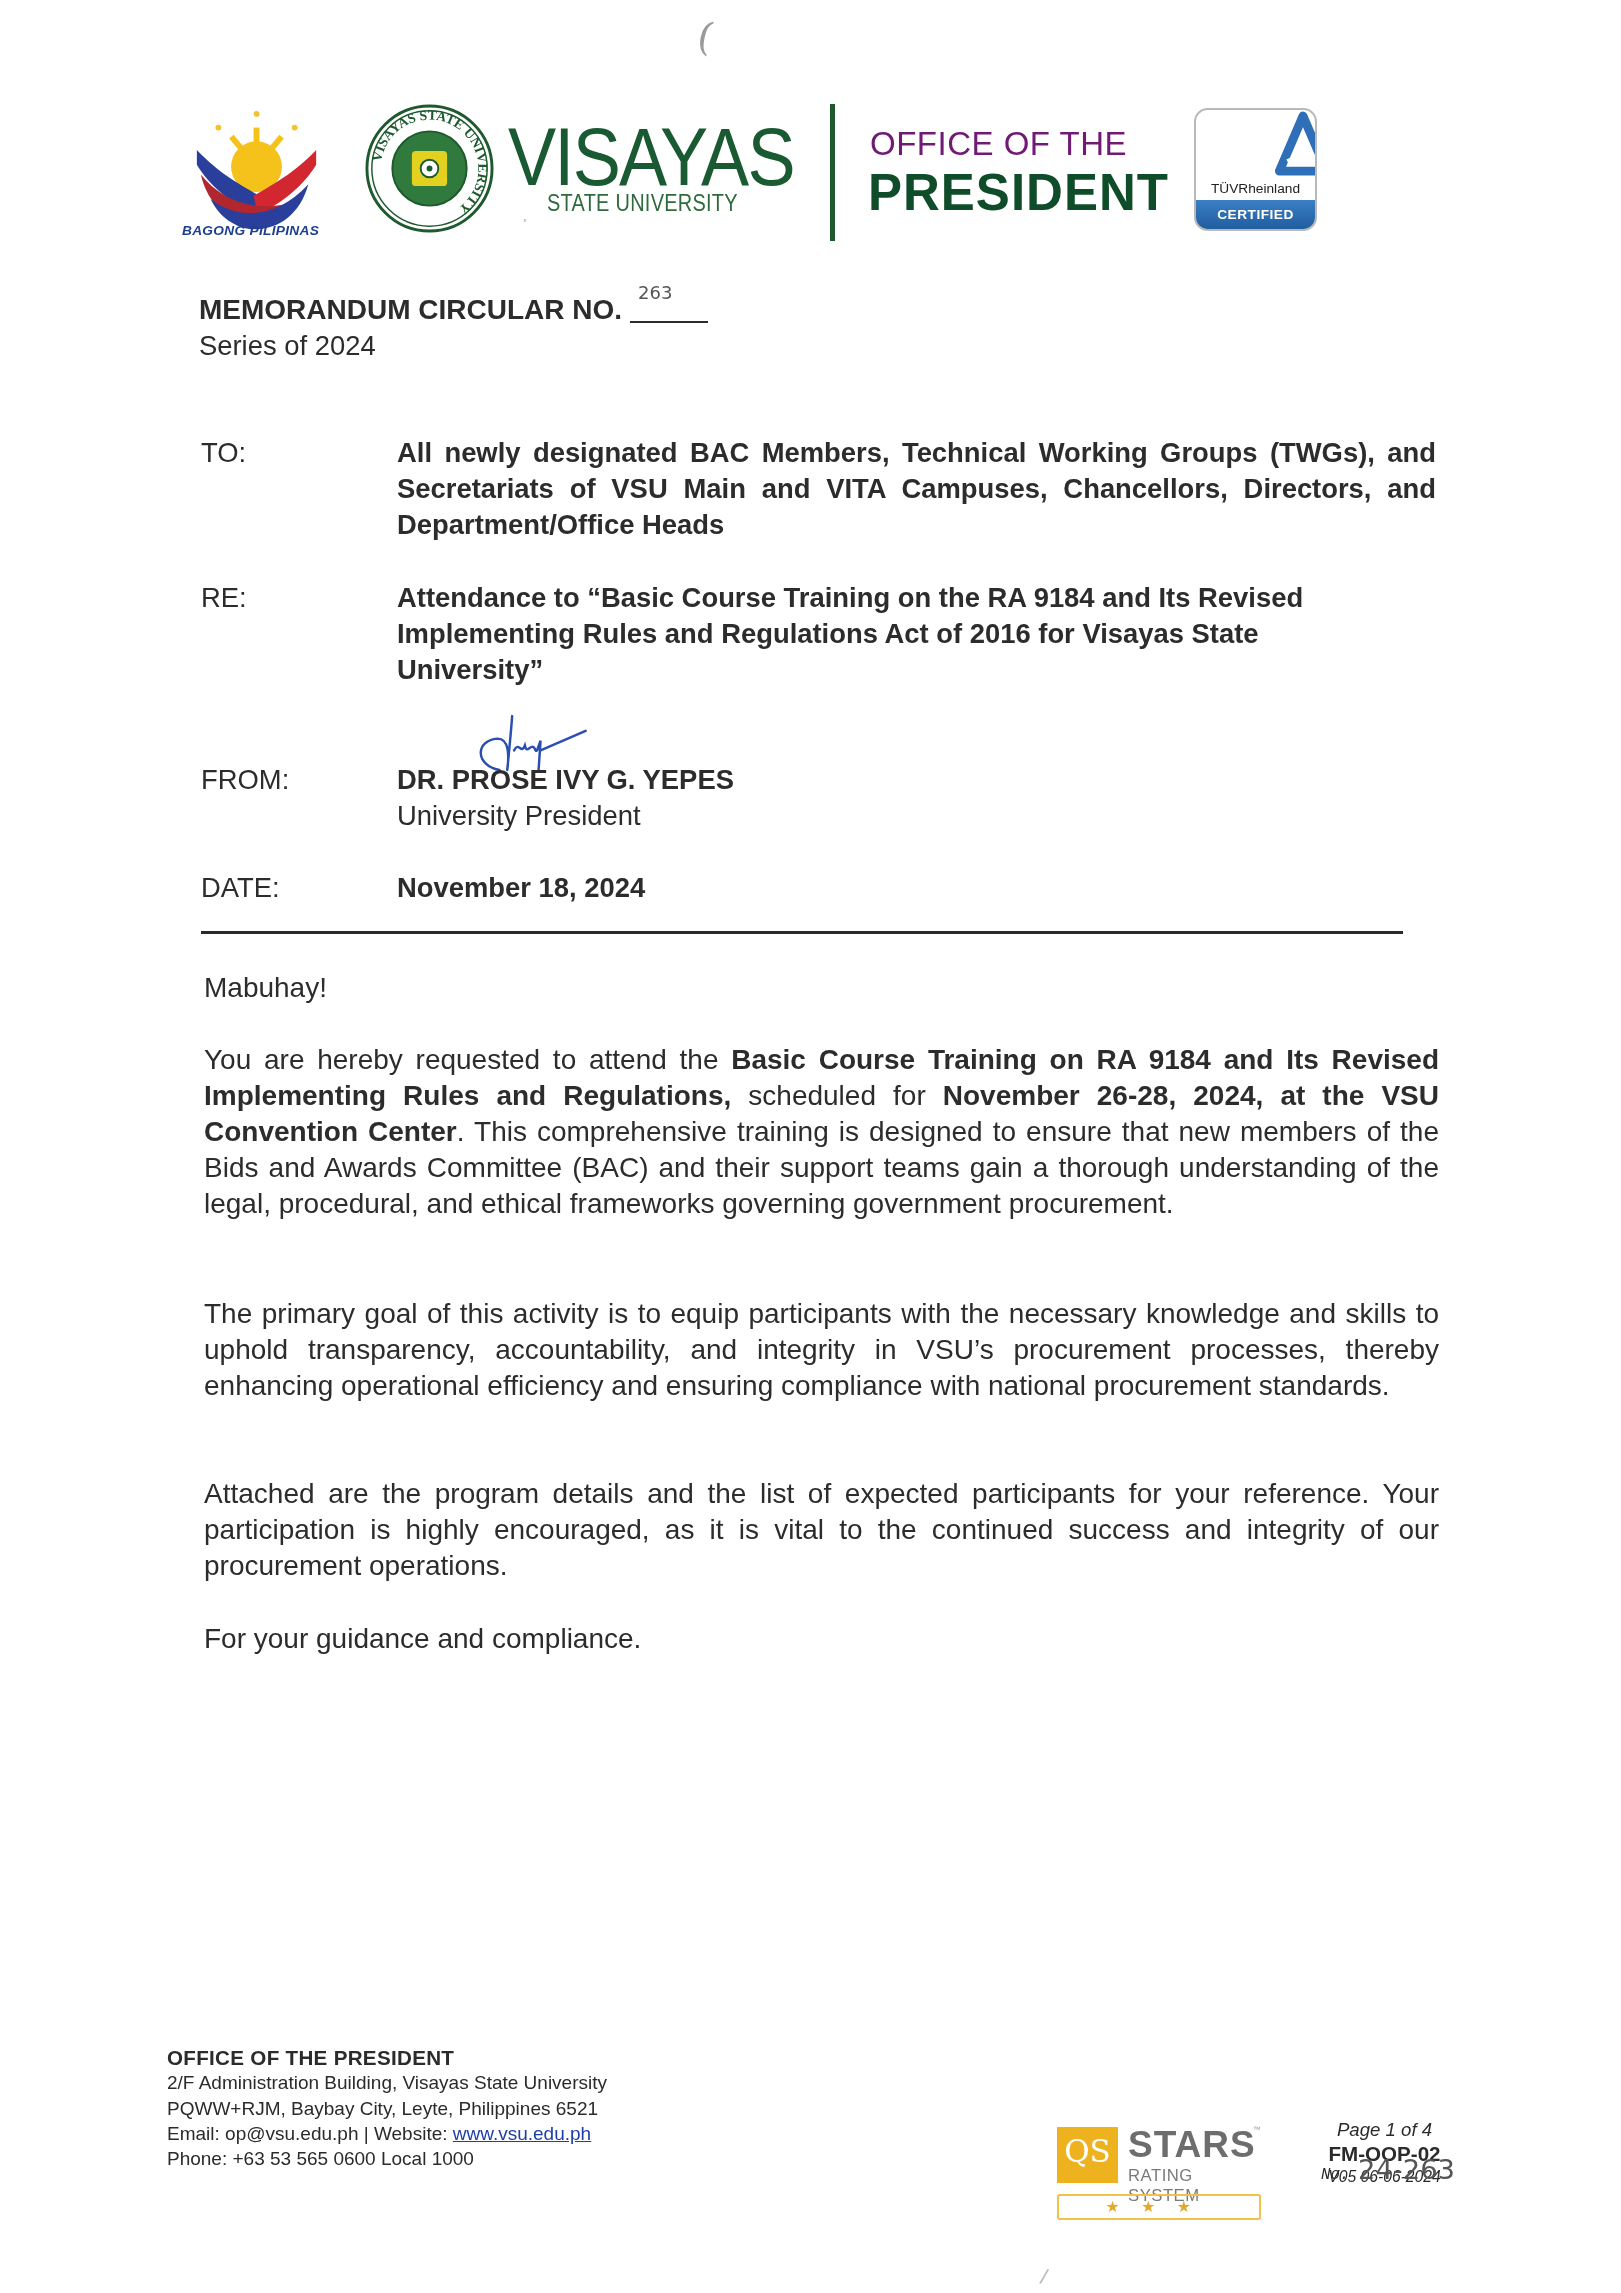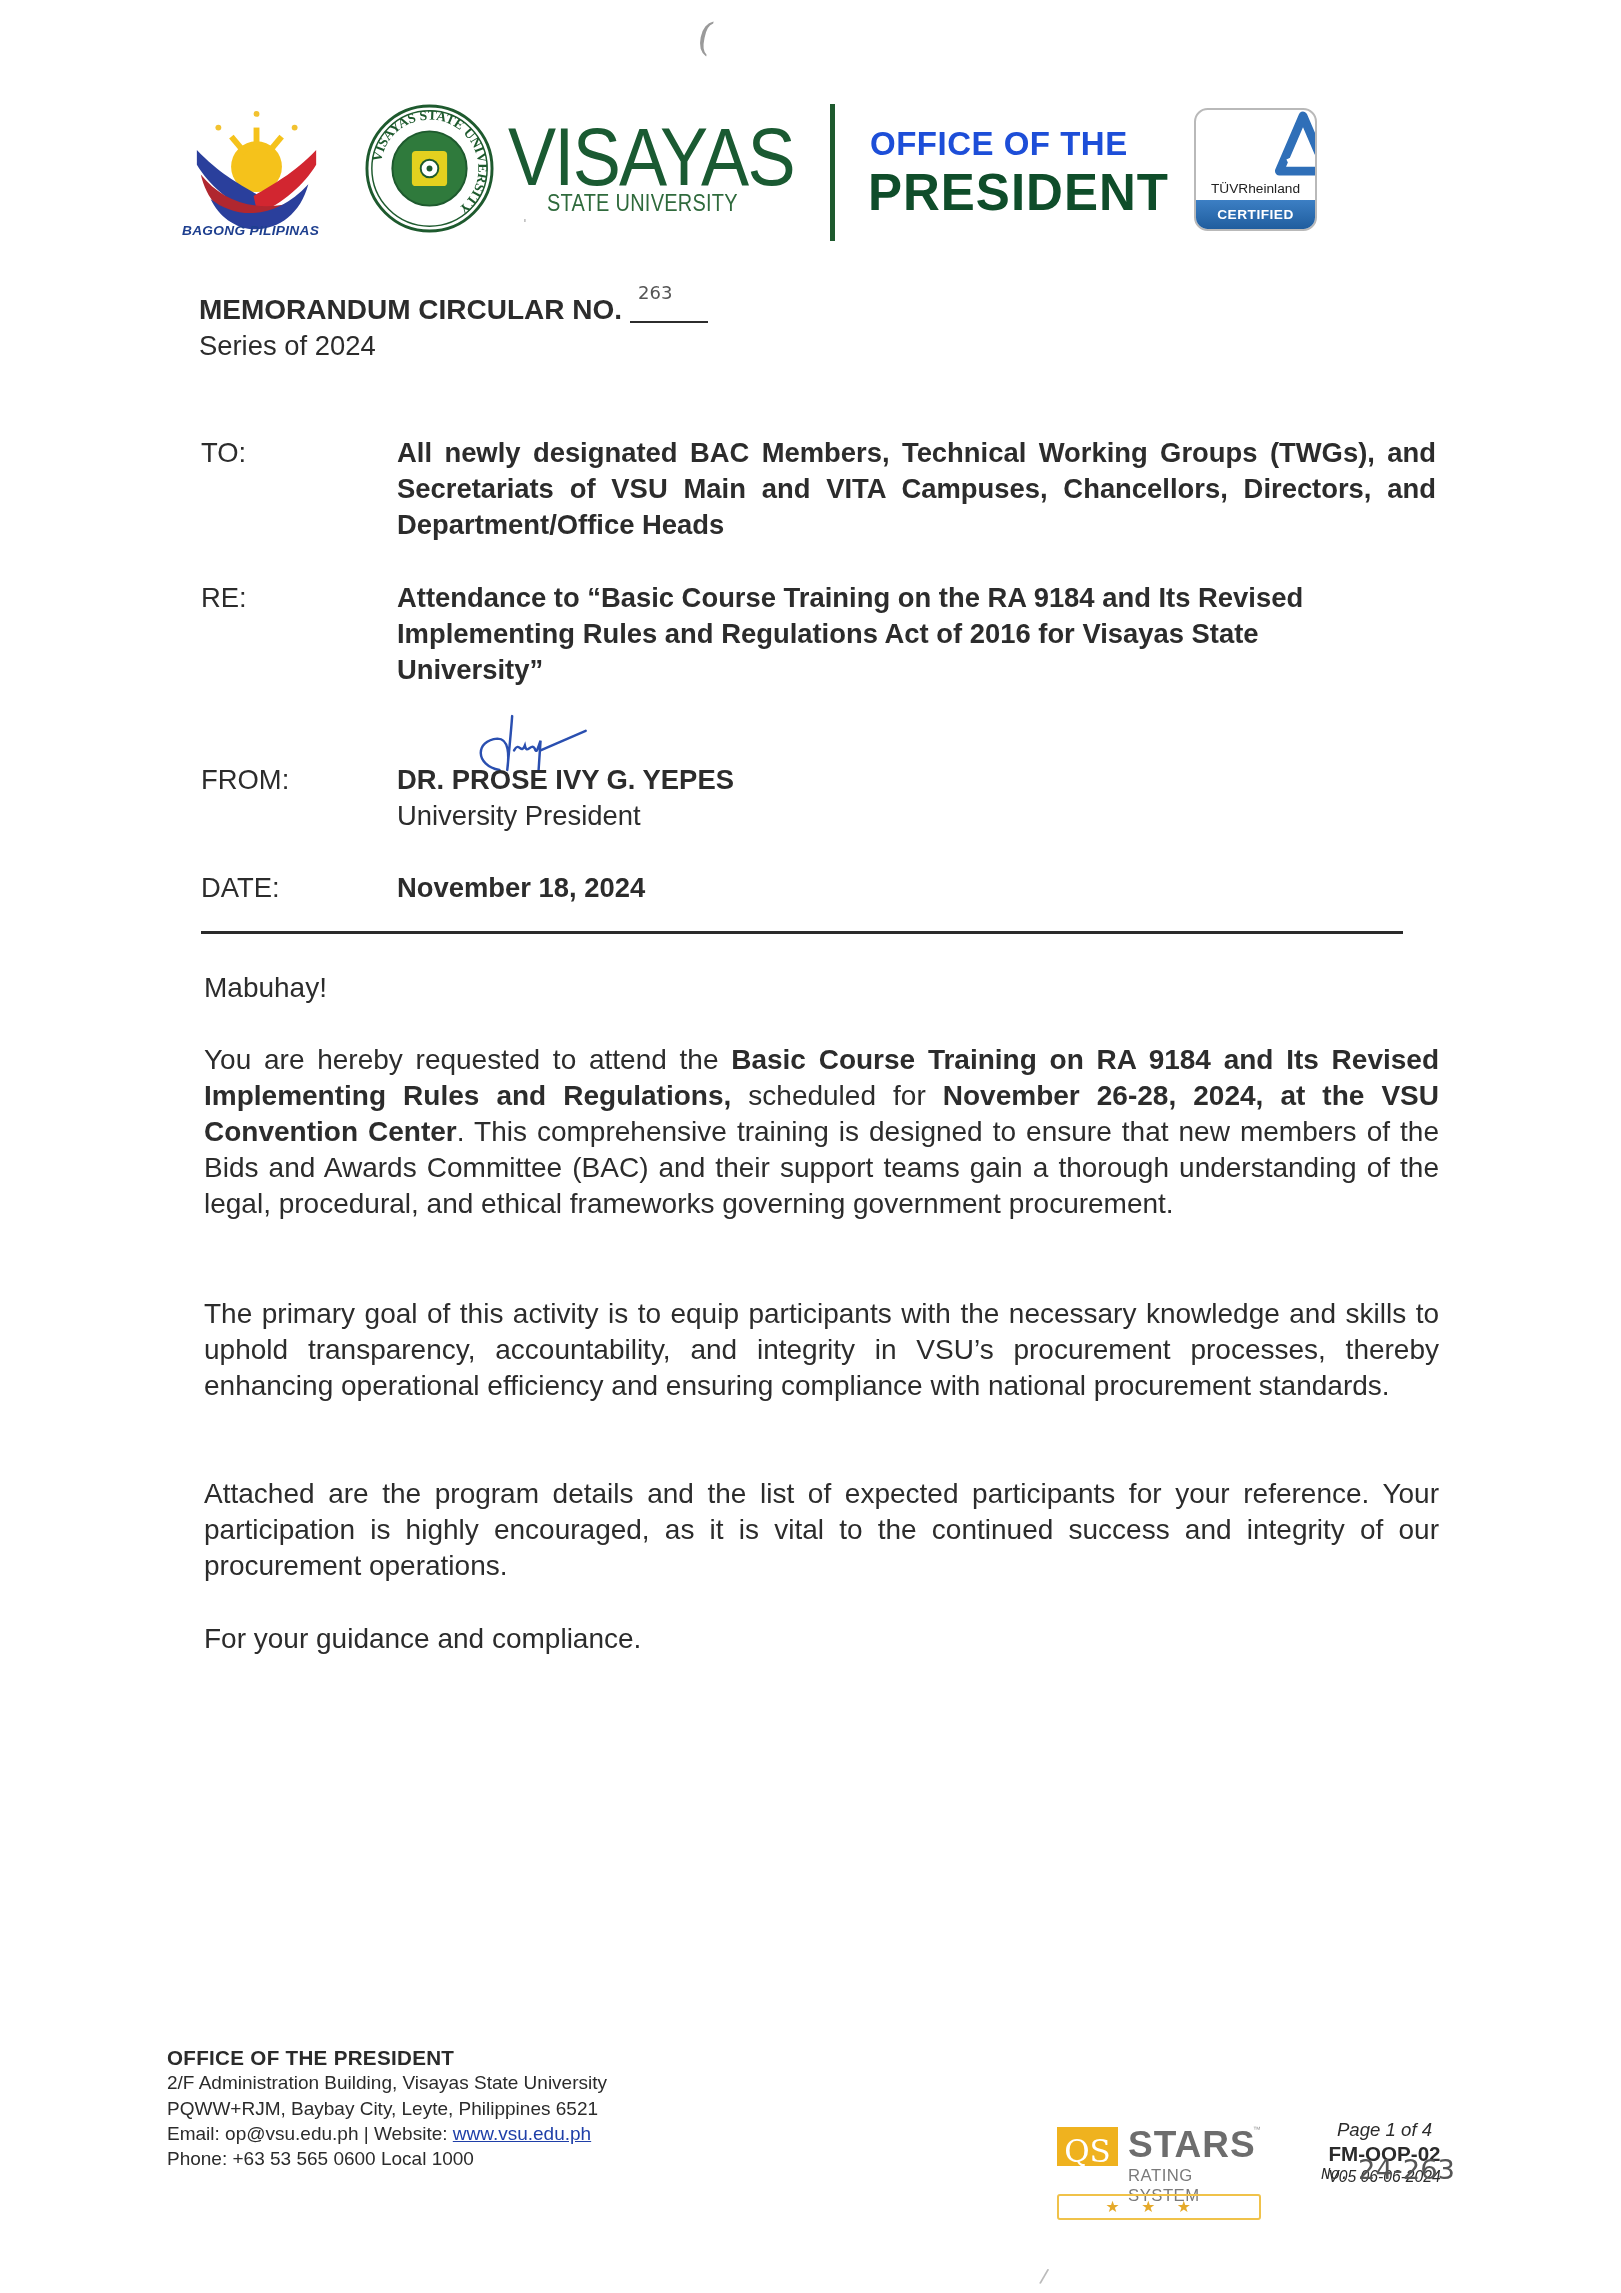--- a/index.html
+++ b/index.html
@@ -9,21 +9,21 @@
 
   
   #pen-mark { left:698px; top:13.7px; font-size:39px; color:#9a9a9a; font-family:"DejaVu Serif", serif; transform:rotate(12deg); }
   #bagong { left:191px; top:106px; width:132px; height:137px; }
   #bagong-label { left:182px; top:223px; font-size:13.7px; font-weight:bold; font-style:italic; color:#1e3f8f; letter-spacing:0.3px; }
   #seal { left:365px; top:104px; width:129px; height:129px; }
   #vsu-word { left:508px; top:116px; font-family:"Liberation Sans", sans-serif; font-size:82px; color:#1a5a32; letter-spacing:-2px; line-height:1; transform:scaleX(0.88); transform-origin:left top; }
   #vsu-sub { left:547px; top:192px; font-size:23.5px; color:#2f6a3c; line-height:1; letter-spacing:0.3px; transform:scaleX(0.85); transform-origin:left top; }
   #vsu-tick { left:522px; top:202px; font-size:17.6px; color:#999; }
   #hdr-divider { left:830px; top:104px; width:4.9px; height:137px; background:#1e5a2e; }
-  #office-line1 { left:870px; top:125px; font-size:33px; font-weight:bold; color:#1d4ed8; letter-spacing:0.5px; }
+  #office-line1 { left:870px; top:125px; font-size:33px; font-weight:normal; color:#701a75; letter-spacing:0.5px; }
   #office-line2 { left:868px; top:163px; font-size:51px; font-weight:bold; color:#0f4d2a; letter-spacing:1px; }
   #tuv { left:1194px; top:108px; width:253px; height:125px; }
   .tuv-badge { position:absolute; left:0; top:0; width:123px; height:123px; border:2.9px solid #b9b9b9; border-radius:13.7px; background:#fff; overflow:hidden; box-sizing:border-box;padding-left:48px; }
   .tuv-cert { position:absolute; left:0; bottom:0; width:100%; height:29px; background:linear-gradient(#3c7fc4,#1f5d9e); color:#fff; font-size:13.7px; text-align:center; line-height:29px; font-weight:bold; letter-spacing:0.5px; }
   .tuv-brand { position:absolute; left:0; width:100%; top:71px; text-align:center; font-size:13.7px; color:#222; }
   .tuv-side { position:absolute; left:129px; top:0; width:123px; height:123px; background:#ececec; }
   .tuv-side div { font-size:12.7px; color:#333; line-height:15.7px; padding-left:5.9px; }
 
   
   #memo-title { left:199px; top:294px; font-size:28px; font-weight:bold; color:#2c2c2c;text-align:right; }
@@ -40,21 +40,21 @@
 
   .para { position:absolute; left:204px; width:1235px; font-size:28px; line-height:36px; color:#2c2c2c; text-align:justify; }
   .para b { font-weight:bold; }
 
   
   #f-office { left:167px; top:2046px; font-size:20.6px; font-weight:bold; color:#2b2b2b; letter-spacing:0.3px; }
   .f-line { position:absolute; left:167px; font-size:19px; color:#2b2b2b; }
   .f-link { color:#1f3fa8; text-decoration:underline; }
 
   #qs { left:1057px; top:2125px; width:208px; height:98px; }
-  .qs-box { position:absolute; left:0; top:2px; width:61px; height:39px; background:#efb21f; color:#fff; font-family:"DejaVu Serif", serif; font-size:31px; line-height:49px; text-align:center; }
+  .qs-box { position:absolute; left:0; top:2px; width:61px; height:56px; background:#efb21f; color:#fff; font-family:"DejaVu Serif", serif; font-size:31px; line-height:49px; text-align:center; }
   .qs-stars-word { position:absolute; left:71px; top:0; font-size:37px; font-weight:bold; color:#6d6d6d; letter-spacing:1px; line-height:39px; }
   .qs-tm { position:absolute; left:196px; top:0; font-size:7.8px; color:#999; }
   .qs-rating { position:absolute; left:71px; top:41px; font-size:16.7px; color:#7a7a7a; letter-spacing:0.5px; }
   .qs-starbar { position:absolute; left:0; top:69px; width:200px; height:21.6px; border:2px solid #f0c24a; border-radius:2.9px; text-align:center; font-size:15.7px; color:#e5a92a; letter-spacing:21.6px; line-height:21.6px; }
 
   #page-info { left:1311px; top:2079px; width:147px; text-align:center;margin-top:40px; }
   #page-num { font-size:18.6px; font-style:italic; color:#2b2b2b; }
   #form-code { font-size:20.6px; font-weight:bold; color:#2b2b2b; margin-top:1px; }
   #form-ver { font-size:15.7px; font-style:italic; color:#2b2b2b; margin-top:2px; }
   #doc-no { left:1321px; top:2154px; font-size:27.4px; color:#555; font-family:"DejaVu Sans", sans-serif; }

